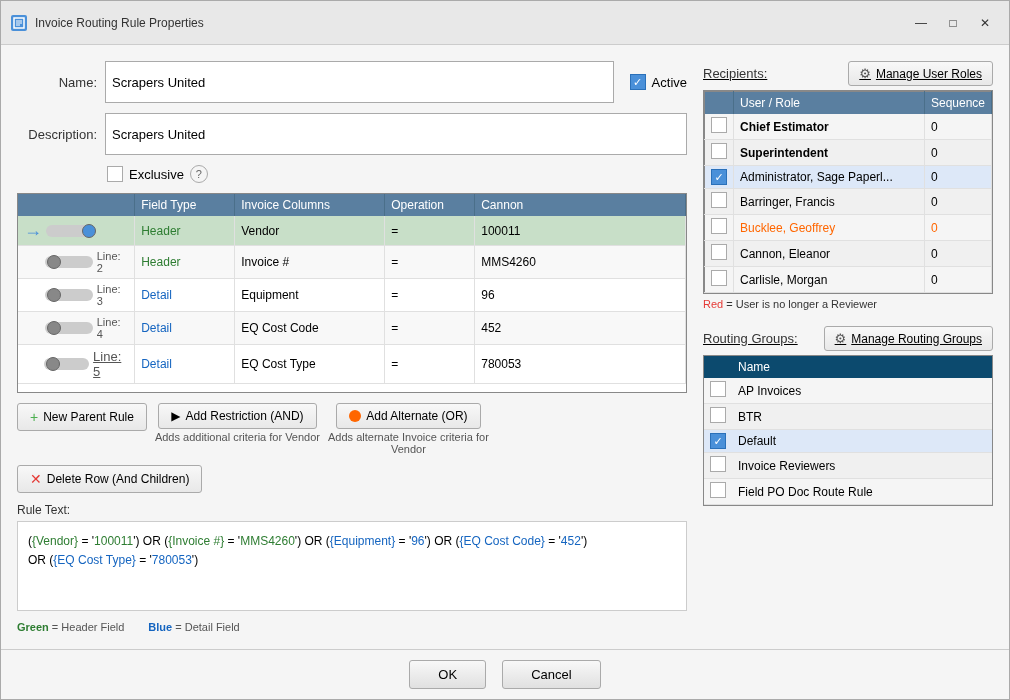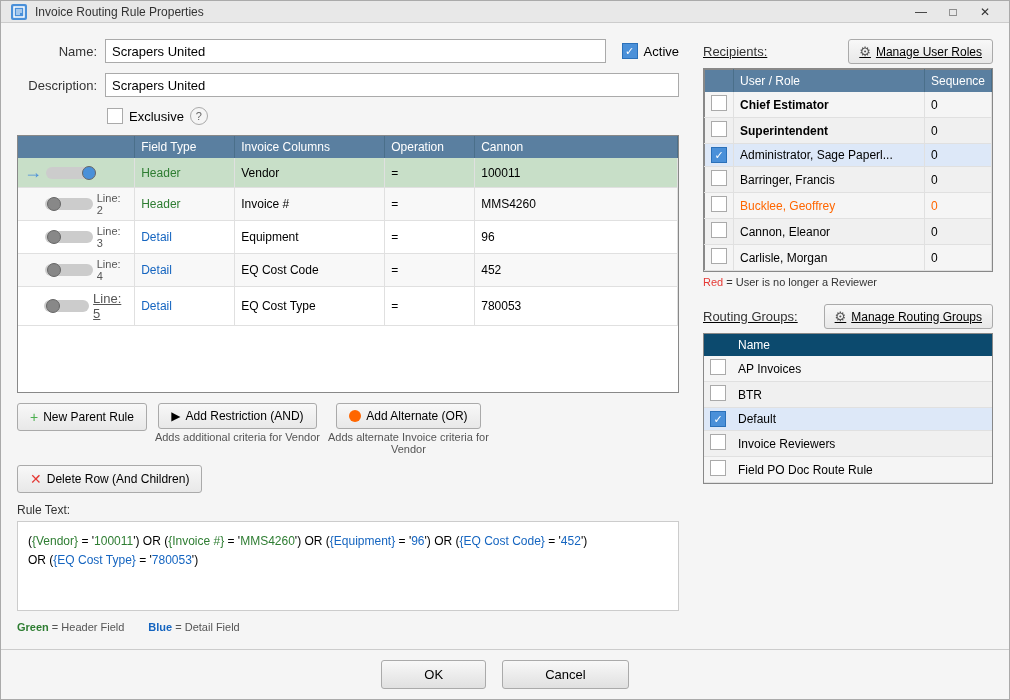--- a/index.html
+++ b/index.html
@@ -19,21 +19,21 @@
       display: flex;
       flex-direction: column;
     }
     .title-bar {
       background: #e8e8e8;
       border-bottom: 1px solid #ccc;
       padding: 6px 10px;
       display: flex;
       align-items: center;
       gap: 8px;
-      height: 22px;
+      height: 44px;
     }
     .title-bar-icon {
       width: 16px;
       height: 16px;
       background: #4a90d9;
       border-radius: 2px;
       display: flex;
       align-items: center;
       justify-content: center;
       color: white;
@@ -58,21 +58,21 @@
       color: #333;
       display: flex;
       align-items: center;
       justify-content: center;
     }
 
     .content {
       display: flex;
       flex: 1;
       padding: 16px;
-      gap: 24px;
+      gap: 16px;
     }
 
     .left-panel {
       flex: 1;
       display: flex;
       flex-direction: column;
       gap: 10px;
     }
 
     .right-panel {
@@ -88,21 +88,21 @@
       gap: 8px;
     }
     .form-label {
       width: 80px;
       text-align: right;
       color: #333;
       font-size: 13px;
     }
     .form-input {
       flex: 1;
-      height: 24px;
+      height: 42px;
       border: 1px solid #aaa;
       background: white;
       padding: 2px 6px;
       font-size: 13px;
       outline: none;
     }
 
     .active-row {
       display: flex;
       align-items: center;
@@ -319,21 +319,21 @@
       display: flex;
       justify-content: center;
       gap: 16px;
       padding: 10px;
       border-top: 1px solid #ccc;
       background: #f5f5f5;
     }
     .footer-btn {
       border: 1px solid #aaa;
       background: linear-gradient(to bottom, #f8f8f8, #e0e0e0);
-      padding: 6px 42px;
+      padding: 6px 28px;
       font-size: 13px;
       cursor: pointer;
       border-radius: 3px;
     }
 
     .checked-blue {
       width: 16px; height: 16px;
       background: #4a90d9;
       border: 1px solid #2a70b9;
       display: inline-flex;

